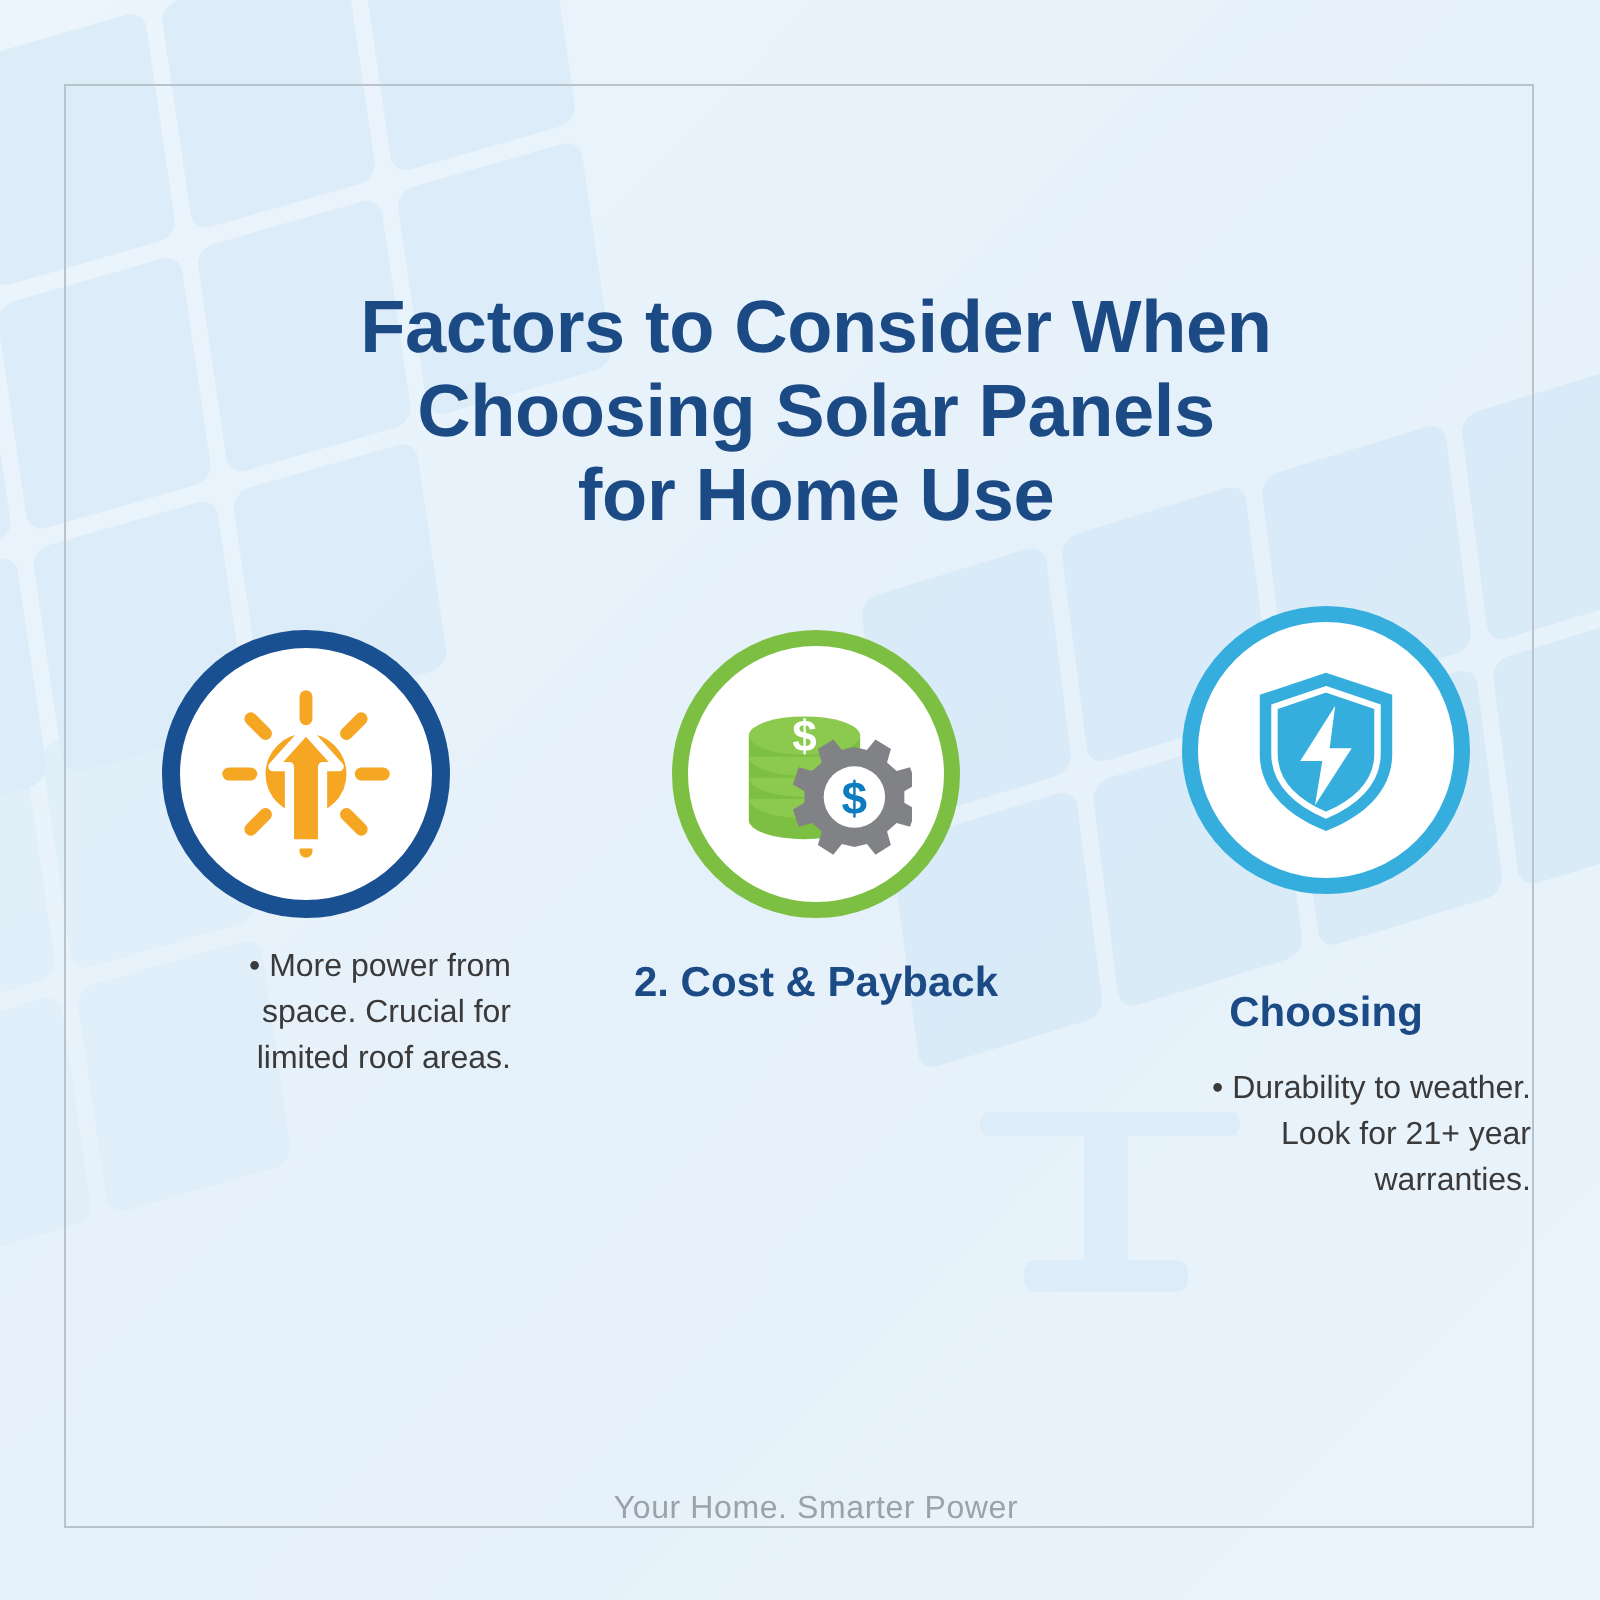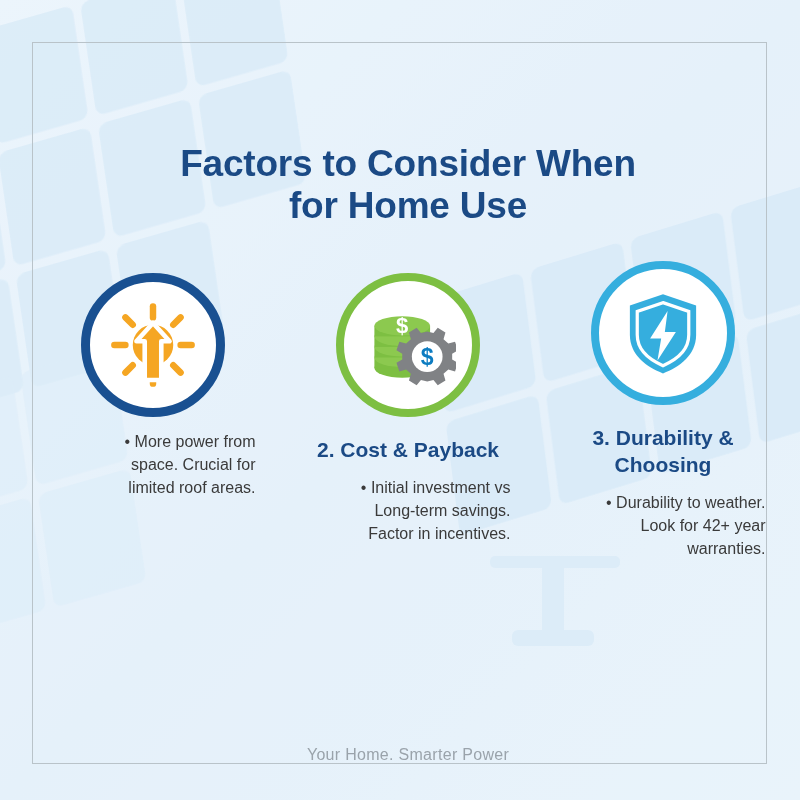--- a/index.html
+++ b/index.html
@@ -179,20 +179,21 @@
 
     <rect x="0" y="0" width="800" height="800" fill="#eaf4fb" opacity="0.33"></rect>
   </svg>
 
   <div class="frame"></div>
 
   <div class="content">
 
     <div class="title">
       <span class="tline">Factors to Consider When</span>
+      <span class="tline">Choosing Solar Panels</span>
       <span class="tline">for Home Use</span>
     </div>
 
     <div class="columns">
 
       <div class="col c1">
         <div class="badge b1">
           <svg width="92" height="92" viewBox="0 0 100 100" xmlns="http://www.w3.org/2000/svg">
             <g stroke="#f5a623" stroke-width="7" stroke-linecap="round">
               <line x1="50" y1="8" x2="50" y2="20"></line>
@@ -237,44 +238,38 @@
                 L26,-3 L26,3 L32,6.5 L29,15.5 L22,13.5 L17,18 L19,25 L11,30 L6.5,24.5
                 L0,26 L-6.5,24.5 L-11,30 L-19,25 L-17,18 L-22,13.5 L-29,15.5 L-32,6.5
                 L-26,3 L-26,-3 L-32,-6.5 L-29,-15.5 L-22,-13.5 L-17,-18 L-19,-25
                 L-11,-30 L-6.5,-24.5 Z"></path>
               <circle cx="0" cy="0" r="16" fill="#ffffff"></circle>
               <text x="0" y="9" text-anchor="middle" font-family="Liberation Sans, sans-serif" font-size="24" font-weight="bold" fill="#0d7cc1">$</text>
             </g>
           </svg>
         </div>
         <div class="col-title">2. Cost &amp; Payback</div>
-        <div class="col-body">
-          <span class="bullet">•</span>
-          <span>Initial investment vs</span><br>
-          <span>Long-term savings.</span><br>
-          <span>Factor in incentives.</span>
-        </div>
       </div>
 
       <div class="col c3">
         <div class="badge b3">
           <svg width="92" height="92" viewBox="0 0 100 100" xmlns="http://www.w3.org/2000/svg">
             <path d="M50 8 L86 20 L86 52 C86 74 68 87 50 94 C32 87 14 74 14 52 L14 20 Z" fill="#35aede"></path>
             <path d="M50 17 L78 26.5 L78 52 C78 69 64 79.5 50 85.5 C36 79.5 22 69 22 52 L22 26.5 Z" fill="none" stroke="#ffffff" stroke-width="3.5"></path>
             <path d="M55 26 L36 56 L48 56 L44 80 L64 49 L52 49 Z" fill="#ffffff"></path>
           </svg>
         </div>
         <div class="col-title">
-          <span>3. Durability &amp;</span><br>
+          <br>
           <span>Choosing</span>
         </div>
         <div class="col-body">
           <span class="bullet">•</span>
           <span>Durability to weather.</span><br>
-          <span>Look for 42+ year</span><br>
+          <span>Look for 21+ year</span><br>
           <span>warranties.</span>
         </div>
       </div>
 
     </div>
 
     <div class="footer">Your Home. Smarter Power</div>
 
   </div>
 </div>

